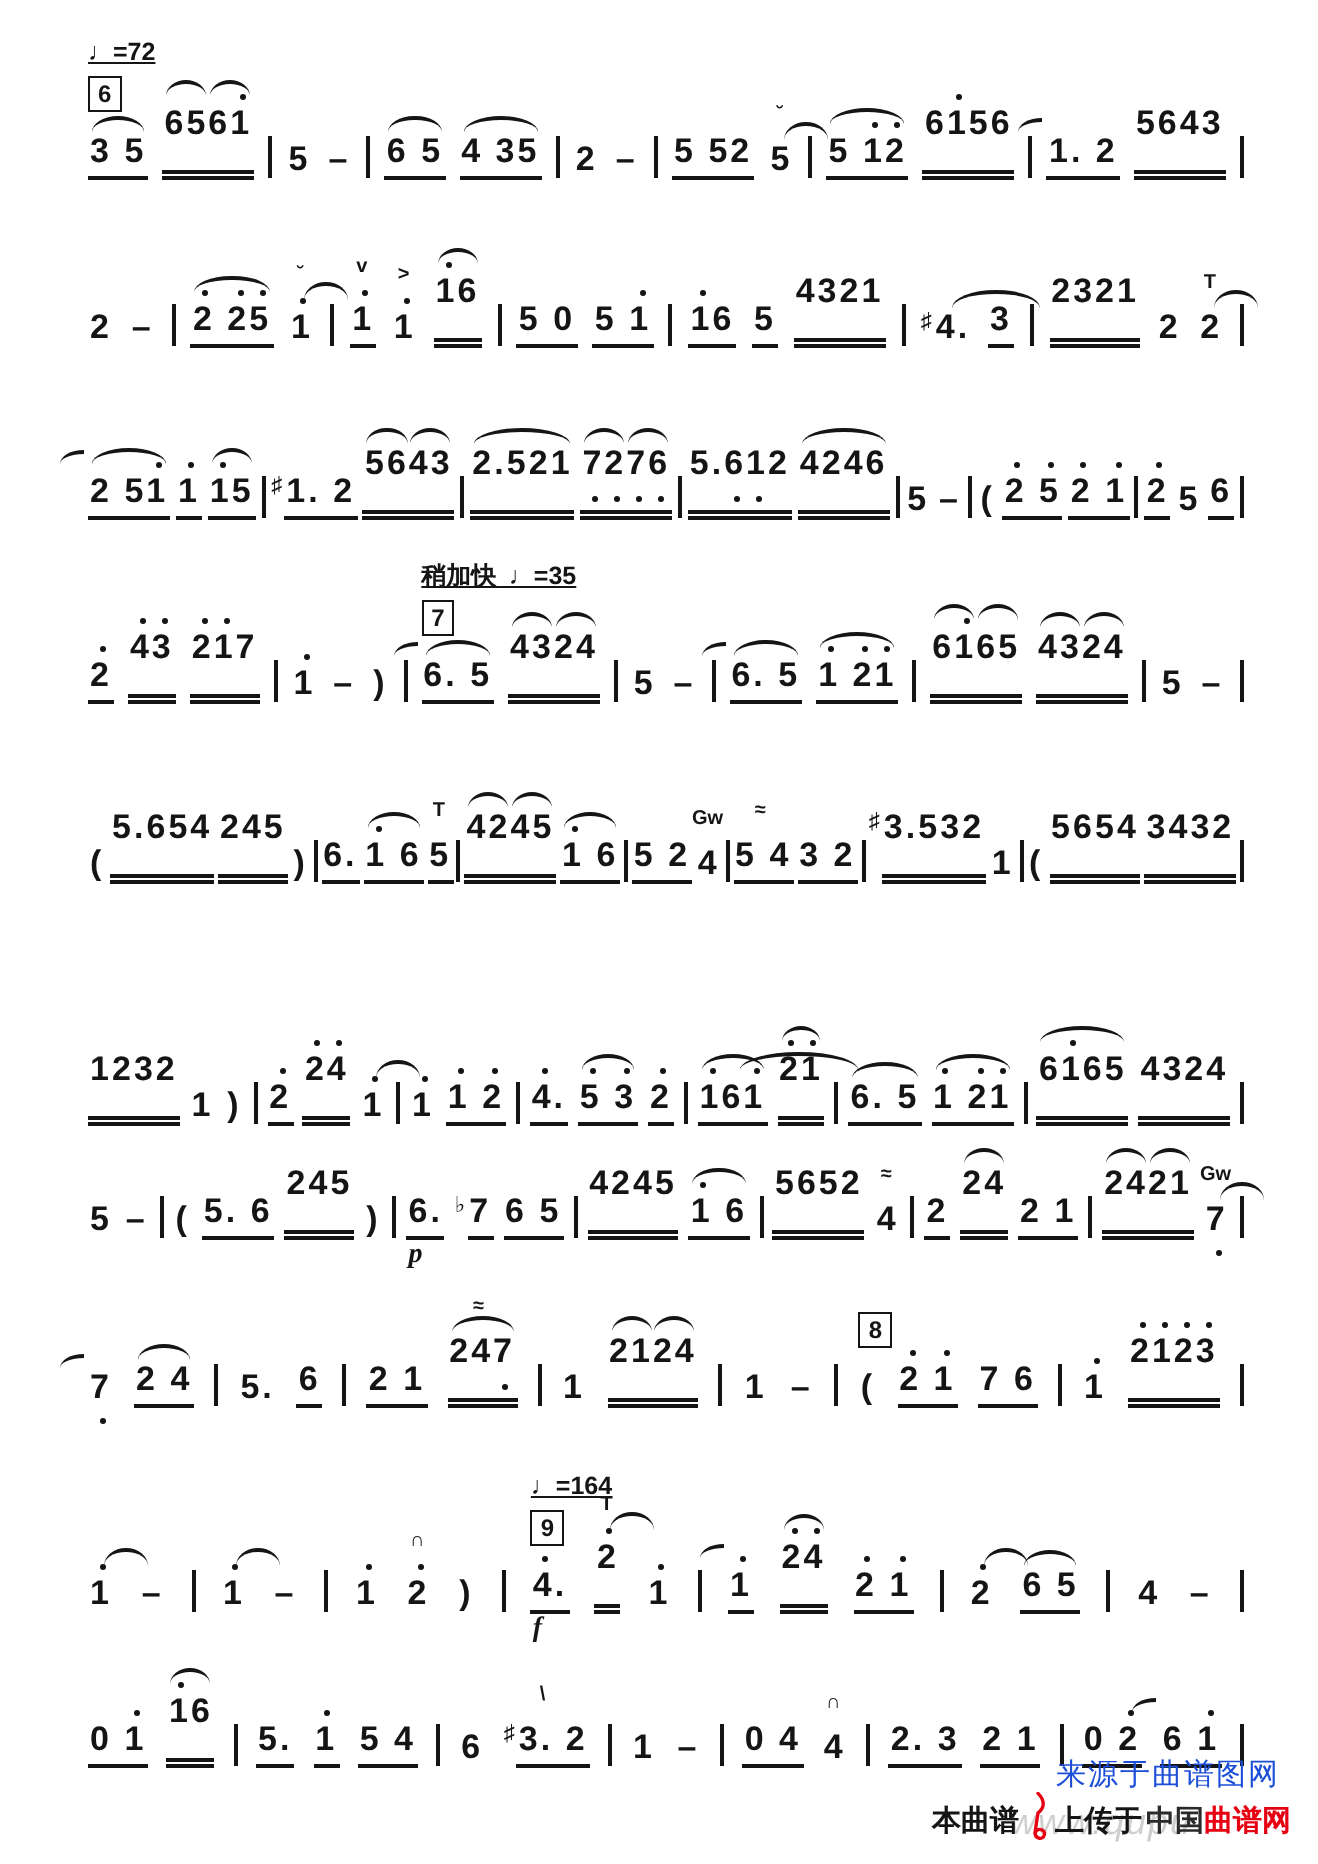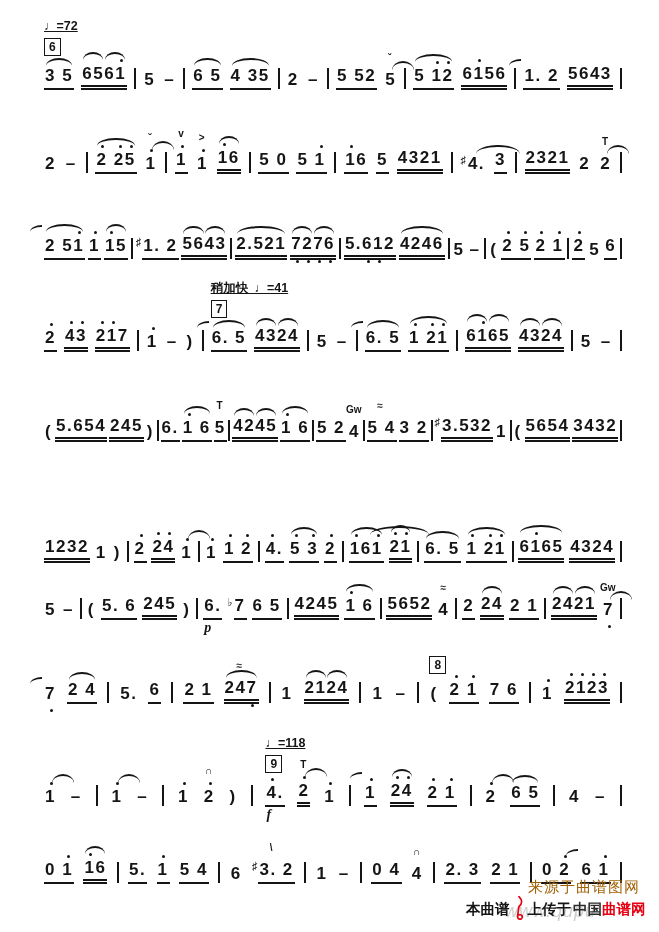--- a/index.html
+++ b/index.html
@@ -6,21 +6,21 @@
   #page{position:relative;width:659px;height:932px;background:#ffffff;overflow:hidden;
         font-family:"Liberation Sans","DejaVu Sans",sans-serif;color:#151515;}
   
   .line{position:absolute;left:44px;width:578px;height:26px;display:flex;
         align-items:flex-end;justify-content:space-between;}
   .bar{width:2px;height:21px;background:#151515;margin-bottom:1px;}
   .tok{position:relative;font-weight:700;font-size:17px;white-space:nowrap;line-height:1.2;}
   .tok i{font-style:normal;}
   .txt{display:inline-block;letter-spacing:1.5px;padding:0 1px;line-height:1.15;}
   .u1 .txt{border-bottom:2px solid #151515;padding-bottom:2px;}
-  .u2 .txt{border-bottom:5px double #151515;padding-bottom:1px;}
+  .u2 .txt{border-bottom:5px double #151515;padding-bottom:13px;}
   .ch{position:relative;display:inline-block;line-height:1.15;}
   .hd{position:absolute;top:-5px;left:45%;width:3px;height:3px;border-radius:50%;background:#151515;}
   .ld{position:absolute;bottom:-9px;left:45%;width:3px;height:3px;border-radius:50%;background:#151515;}
   .arc{position:absolute;left:2px;right:2px;top:-8px;height:6px;border-top:2px solid #151515;
        border-radius:50% 50% 0 0 / 100% 100% 0 0;}
   .arc.l{right:52%;}
   .arc.r{left:52%;}
   .tiearc{position:absolute;top:-9px;left:60%;width:170%;height:7px;border-top:2px solid #151515;
        border-radius:50% 50% 0 0 / 100% 100% 0 0;pointer-events:none;}
   .tiefrom{position:absolute;top:-7px;left:-14px;width:12px;height:5px;border-top:2px solid #151515;
@@ -29,21 +29,21 @@
   .mk{position:absolute;top:-18px;left:45%;transform:translateX(-50%);font-size:10px;
       letter-spacing:0;font-weight:700;}
   .hasHi .mk{top:-22px;}
   .pfx{font-size:11px;position:relative;top:-5px;margin-right:1px;letter-spacing:0;}
   .dyn{position:absolute;left:1px;bottom:-17px;font-family:"Liberation Serif","DejaVu Serif",serif;
        font-style:italic !important;font-size:14px;font-weight:700;}
   .rbox{position:absolute;top:-28px;left:0;border:1.6px solid #151515;font-size:12px;
         line-height:1;padding:2px 4px;font-weight:700;background:#fff;}
   .tempo{position:absolute;top:-47px;left:0;font-size:12.5px;font-weight:700;white-space:nowrap;letter-spacing:0;text-decoration:underline;}
   
-  .wm1{position:absolute;color:#a16207;font-size:15px;letter-spacing:1px;}
+  .wm1{position:absolute;color:#1d4ed8;font-size:15px;letter-spacing:1px;}
   .wm2{position:absolute;color:#cfcfcf;font-size:18px;letter-spacing:1px;font-style:italic;}
   .uploadRow{position:absolute;display:flex;align-items:center;font-size:14.5px;font-weight:700;}
   .site-black{color:#2a2a2a;margin-left:2px;}
   .site-red{color:#e60012;}
   .clef{margin:0 1px -4px 1px;}
 </style>
 </head>
 <body>
 
 <div id="page">
@@ -125,21 +125,21 @@
       </div>
       <div class="line" style="top: 326px;">
         <span class="tok u1 hasHi"><span class="txt"><span class="ch">2<i class="hd"></i></span></span></span>
         <span class="tok u2 hasHi"><span class="txt"><span class="ch">4<i class="hd"></i></span><span class="ch">3<i class="hd"></i></span></span></span>
         <span class="tok u2 hasHi"><span class="txt"><span class="ch">2<i class="hd"></i></span><span class="ch">1<i class="hd"></i></span><span class="ch">7</span></span></span>
         <span class="bar"></span>
         <span class="tok hasHi"><span class="txt"><span class="ch">1<i class="hd"></i></span></span></span>
         <span class="tok"><span class="txt"><span class="ch">–</span></span></span>
         <span class="tok"><span class="txt"><span class="ch">)</span></span></span>
         <span class="bar"></span>
-        <span class="tok u1"><span class="txt"><span class="ch">6</span><span class="ch">.</span><span class="ch">&nbsp;</span><span class="ch">5</span></span><i class="arc"></i><i class="tiefrom"></i><i class="rbox">7</i><i class="tempo">稍加快 ♩=41</i></span>
+        <span class="tok u1"><span class="txt"><span class="ch">6</span><span class="ch">.</span><span class="ch">&nbsp;</span><span class="ch">5</span></span><i class="arc"></i><i class="tiefrom"></i><i class="rbox">7</i><i class="tempo">稍加快 ♩=35</i></span>
         <span class="tok u2"><span class="txt"><span class="ch">4</span><span class="ch">3</span><span class="ch">2</span><span class="ch">4</span></span><i class="arc l"></i><i class="arc r"></i></span>
         <span class="bar"></span>
         <span class="tok"><span class="txt"><span class="ch">5</span></span></span>
         <span class="tok"><span class="txt"><span class="ch">–</span></span></span>
         <span class="bar"></span>
         <span class="tok u1"><span class="txt"><span class="ch">6</span><span class="ch">.</span><span class="ch">&nbsp;</span><span class="ch">5</span></span><i class="arc"></i><i class="tiefrom"></i></span>
         <span class="tok u1 hasHi"><span class="txt"><span class="ch">1<i class="hd"></i></span><span class="ch">&nbsp;</span><span class="ch">2<i class="hd"></i></span><span class="ch">1<i class="hd"></i></span></span><i class="arc"></i></span>
         <span class="bar"></span>
         <span class="tok u2 hasHi"><span class="txt"><span class="ch">6</span><span class="ch">1<i class="hd"></i></span><span class="ch">6</span><span class="ch">5</span></span><i class="arc l"></i><i class="arc r"></i></span>
         <span class="tok u2"><span class="txt"><span class="ch">4</span><span class="ch">3</span><span class="ch">2</span><span class="ch">4</span></span><i class="arc l"></i><i class="arc r"></i></span>
@@ -256,21 +256,21 @@
         <span class="tok hasHi"><span class="txt"><span class="ch">1<i class="hd"></i></span></span><i class="tiearc"></i></span>
         <span class="tok"><span class="txt"><span class="ch">–</span></span></span>
         <span class="bar"></span>
         <span class="tok hasHi"><span class="txt"><span class="ch">1<i class="hd"></i></span></span><i class="tiearc"></i></span>
         <span class="tok"><span class="txt"><span class="ch">–</span></span></span>
         <span class="bar"></span>
         <span class="tok hasHi"><span class="txt"><span class="ch">1<i class="hd"></i></span></span></span>
         <span class="tok hasHi"><span class="txt"><span class="ch">2<i class="hd"></i></span></span><i class="mk">∩</i></span>
         <span class="tok"><span class="txt"><span class="ch">)</span></span></span>
         <span class="bar"></span>
-        <span class="tok u1 hasHi"><span class="txt"><span class="ch">4<i class="hd"></i></span><span class="ch">.</span></span><i class="dyn">f</i><i class="rbox">9</i><i class="tempo">♩=118</i></span>
+        <span class="tok u1 hasHi"><span class="txt"><span class="ch">4<i class="hd"></i></span><span class="ch">.</span></span><i class="dyn">f</i><i class="rbox">9</i><i class="tempo">♩=164</i></span>
         <span class="tok u2 hasHi"><span class="txt"><span class="ch">2<i class="hd"></i></span></span><i class="tiearc"></i><i class="mk">T</i></span>
         <span class="tok hasHi"><span class="txt"><span class="ch">1<i class="hd"></i></span></span></span>
         <span class="bar"></span>
         <span class="tok u1 hasHi"><span class="txt"><span class="ch">1<i class="hd"></i></span></span><i class="tiefrom"></i></span>
         <span class="tok u2 hasHi"><span class="txt"><span class="ch">2<i class="hd"></i></span><span class="ch">4<i class="hd"></i></span></span><i class="arc"></i></span>
         <span class="tok u1 hasHi"><span class="txt"><span class="ch">2<i class="hd"></i></span><span class="ch">&nbsp;</span><span class="ch">1<i class="hd"></i></span></span></span>
         <span class="bar"></span>
         <span class="tok hasHi"><span class="txt"><span class="ch">2<i class="hd"></i></span></span><i class="tiearc"></i></span>
         <span class="tok u1"><span class="txt"><span class="ch">6</span><span class="ch">&nbsp;</span><span class="ch">5</span></span><i class="arc"></i></span>
         <span class="bar"></span>

